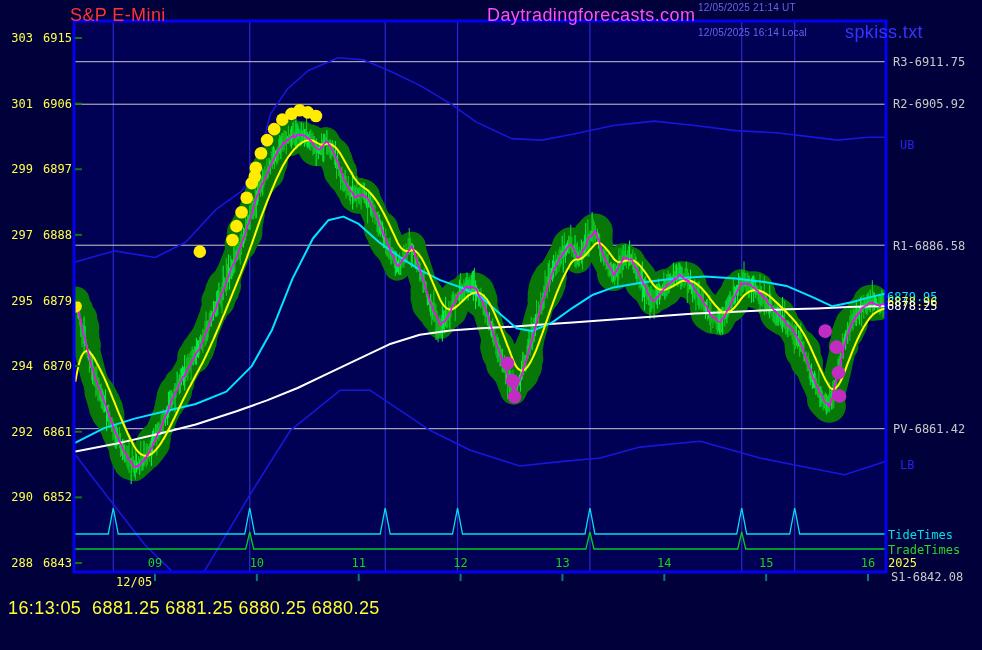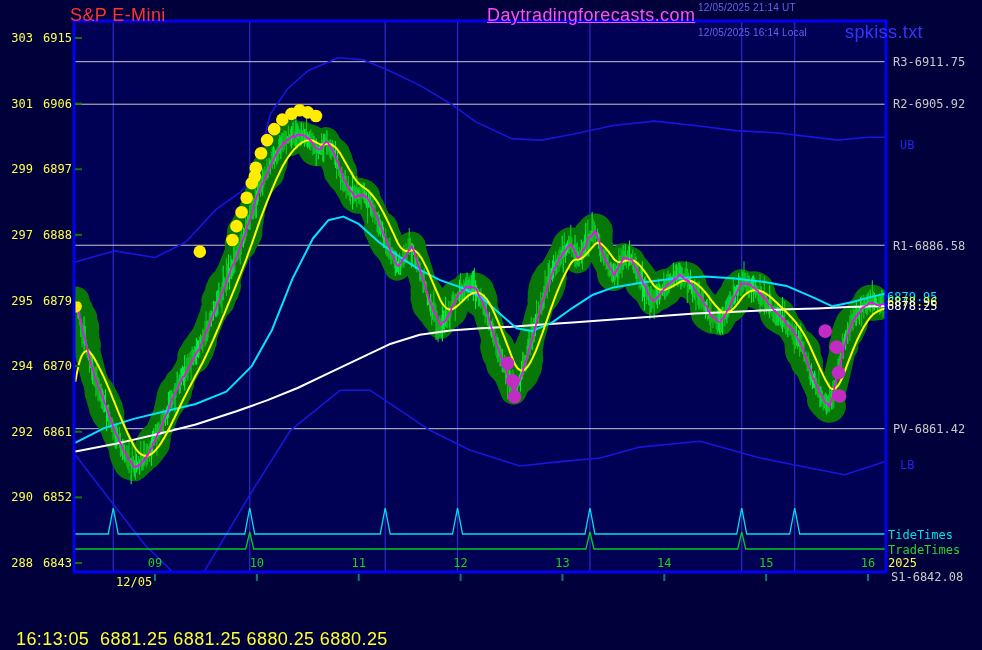--- a/index.html
+++ b/index.html
@@ -1294,19 +1294,19 @@
         <text x="888" y="539" fill="#00e0e8">TideTimes</text>
         <text x="888" y="554" fill="#2ad42a">TradeTimes</text>
         <text x="891" y="581" fill="#c9c9c9">S1-6842.08</text>
         <text x="887" y="301" fill="#00e5ff">6879.95</text>
         <text x="887" y="305.5" fill="#ffff00">6878.96</text>
         <text x="887" y="310" fill="#ffffff">6878.25</text>
       </g>
     </svg>
 
   <div class="lbl" style="left:70px;top:5px;color:#ff3333;">S&amp;P E-Mini</div>
-  <div class="lbl" style="left:487px;top:5px;color:#ff4dff;text-decoration:underline;">Daytradingforecasts.com</div>
+  <div class="lbl" style="left:487px;top:5px;color:#ff4dff;">Daytradingforecasts.com</div>
   <div class="lbl sm" style="left:698px;top:2px;color:#6464f0;">12/05/2025 21:14 UT</div>
   <div class="lbl sm" style="left:698px;top:27px;color:#6464f0;">12/05/2025 16:14 Local</div>
   <div class="lbl" style="left:845px;top:22px;color:#3535ff;">spkiss.txt</div>
 
-  <div class="lbl" style="left:8px;top:629px;color:#ffff30;margin-left:8px;">16:13:05  6881.25 6881.25 6880.25 6880.25</div>
+  <div class="lbl" style="left:8px;top:598px;color:#ffff30;">16:13:05  6881.25 6881.25 6880.25 6880.25</div>
 </div>
 
 </body></html>

